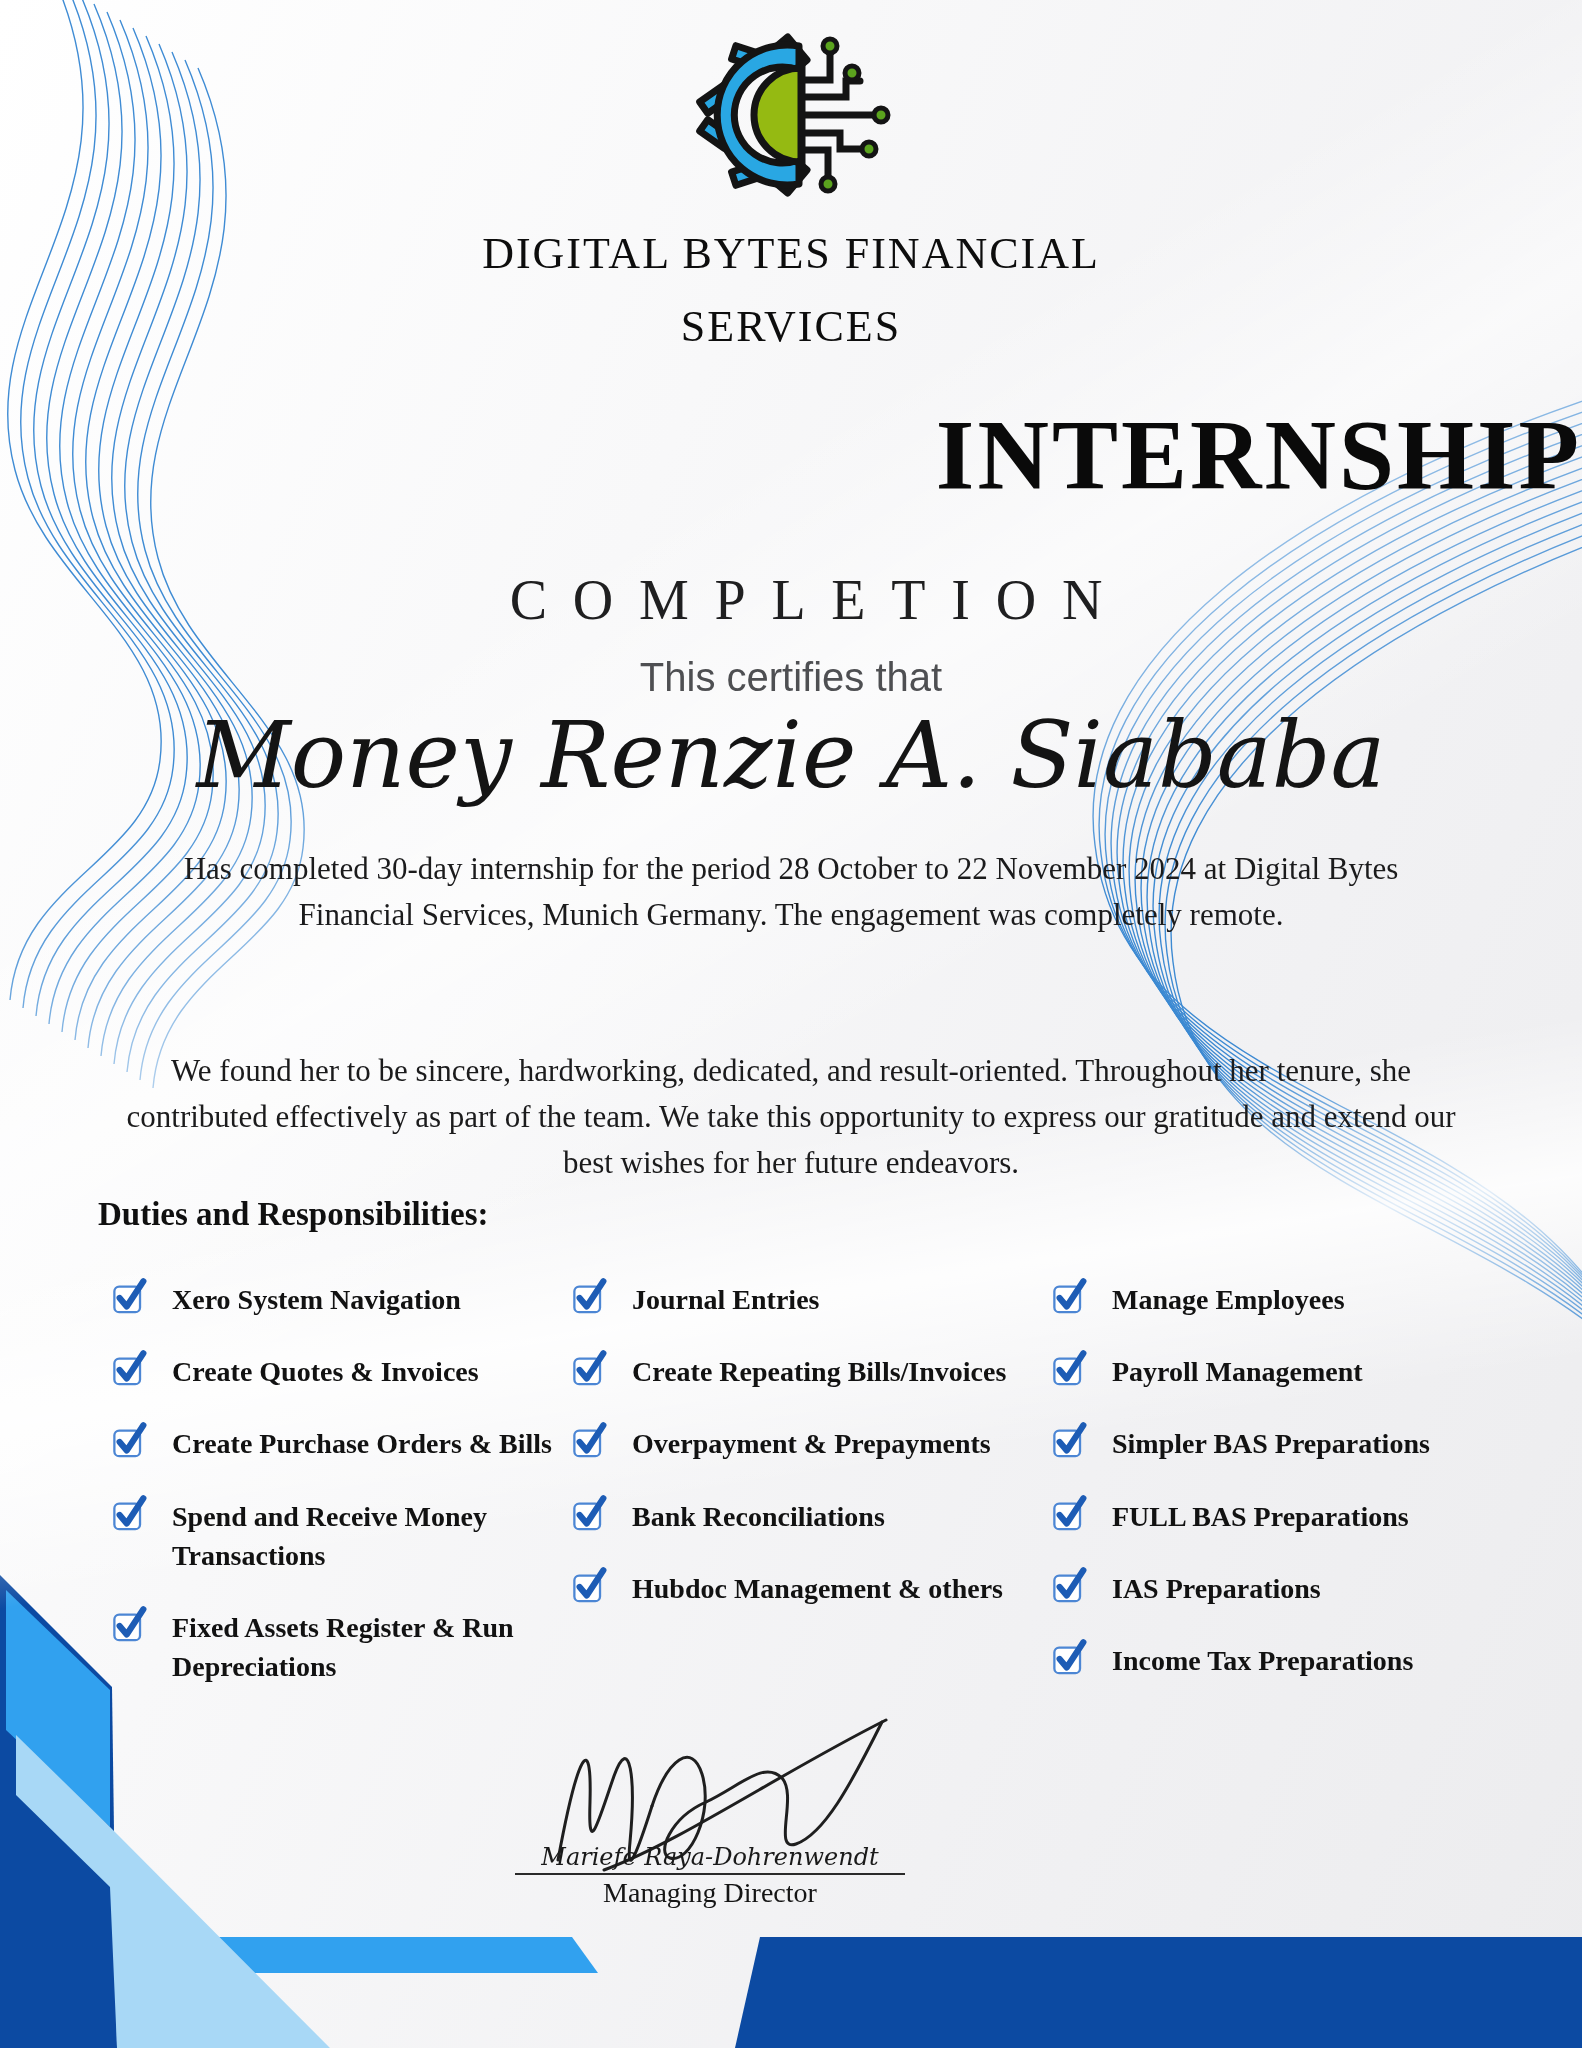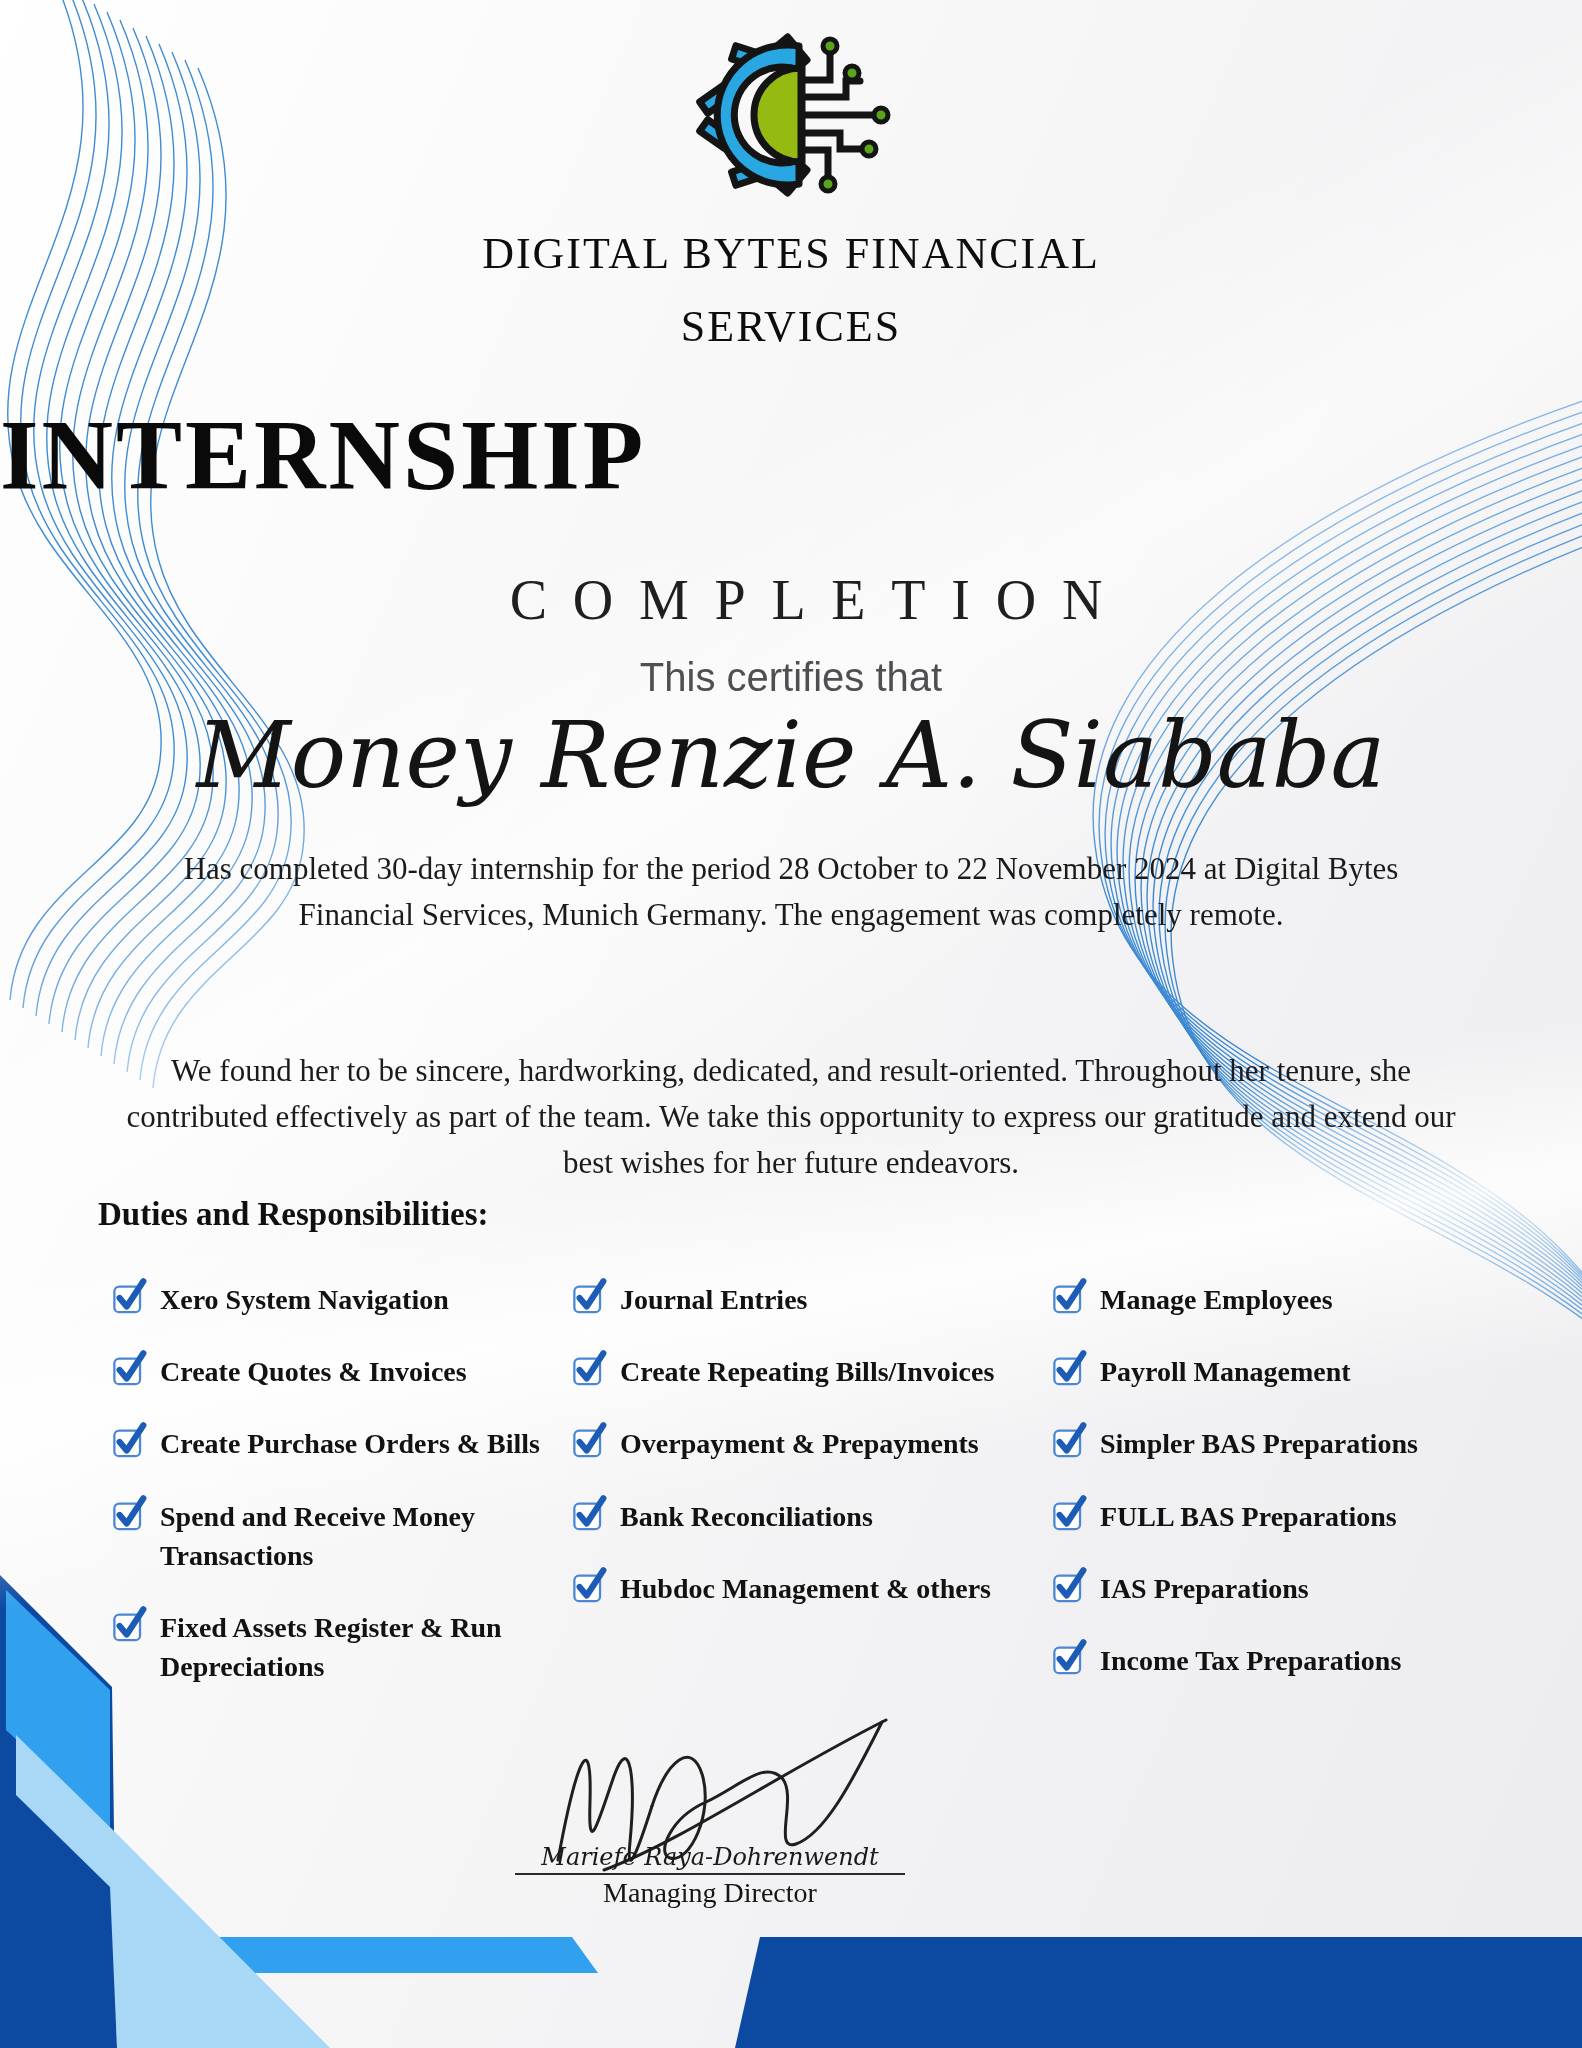--- a/index.html
+++ b/index.html
@@ -13,42 +13,42 @@
       linear-gradient(171deg,transparent 55%,rgba(255,255,255,.85) 62%,transparent 70%),
       linear-gradient(150deg,transparent 30%,rgba(255,255,255,.6) 40%,transparent 52%);
   }
   svg.deco{position:absolute;inset:0;width:100%;height:100%;pointer-events:none;}
   .content{position:absolute;inset:0;z-index:2;}
 
   .logo{position:absolute;top:24px;left:calc(50% - 102px);width:204px;height:182px;}
 
   .company{position:absolute;top:218px;left:0;width:100%;text-align:center;
     font-size:44px;letter-spacing:2px;line-height:1.65;color:#0d0d0d;}
-  .title-main{position:absolute;top:398px;left:0;width:100%;text-align:left;
+  .title-main{position:absolute;top:398px;left:0;width:100%;text-align:right;
     font-size:99px;font-weight:bold;letter-spacing:3px;color:#0a0a0a;}
   .title-sub{position:absolute;top:568px;left:15px;width:100%;text-align:center;
     font-size:56px;letter-spacing:.46em;padding-left:.46em;box-sizing:border-box;color:#1f1f20;}
   .certifies{position:absolute;top:655px;left:0;width:100%;text-align:center;
     font-family:"Liberation Sans",sans-serif;font-size:40px;color:#4e4f52;}
   .recipient{position:absolute;top:702px;left:0;width:100%;text-align:center;
     font-family:"DejaVu Serif",serif;font-style:italic;font-size:92px;color:#141414;}
 
   .para{position:absolute;left:50%;transform:translateX(-50%);text-align:center;
     font-size:31px;line-height:1.48;color:#1b1b1c;}
   .para1{top:846px;width:1220px;}
   .para2{top:1048px;width:1370px;}
 
   .duties-heading{position:absolute;top:1196px;left:98px;
     font-size:33px;font-weight:bold;color:#101010;}
 
   .col{position:absolute;top:1280px;}
   .col1{left:112px;width:480px;}
   .col2{left:572px;width:492px;}
   .col3{left:1052px;width:478px;}
-  .duty{display:flex;align-items:flex-start;gap:10px;margin-bottom:33px;
+  .duty{display:flex;align-items:flex-start;gap:22px;margin-bottom:33px;
     font-size:28px;font-weight:bold;line-height:1.4;color:#121212;}
   .duty svg{flex:0 0 auto;margin-top:-2px;}
 
   .signature-block{position:absolute;top:1702px;left:330px;width:760px;text-align:center;}
   .scribble{display:block;margin:0 auto -34px auto;}
   .sig-name{display:inline-block;font-family:"DejaVu Serif",serif;font-style:italic;
     font-size:24px;color:#1a1a1a;border-bottom:2px solid #2a2a2a;padding:0 26px 2px 26px;}
   .sig-title{font-size:28px;color:#151515;margin-top:2px;}
 </style>
 </head>

